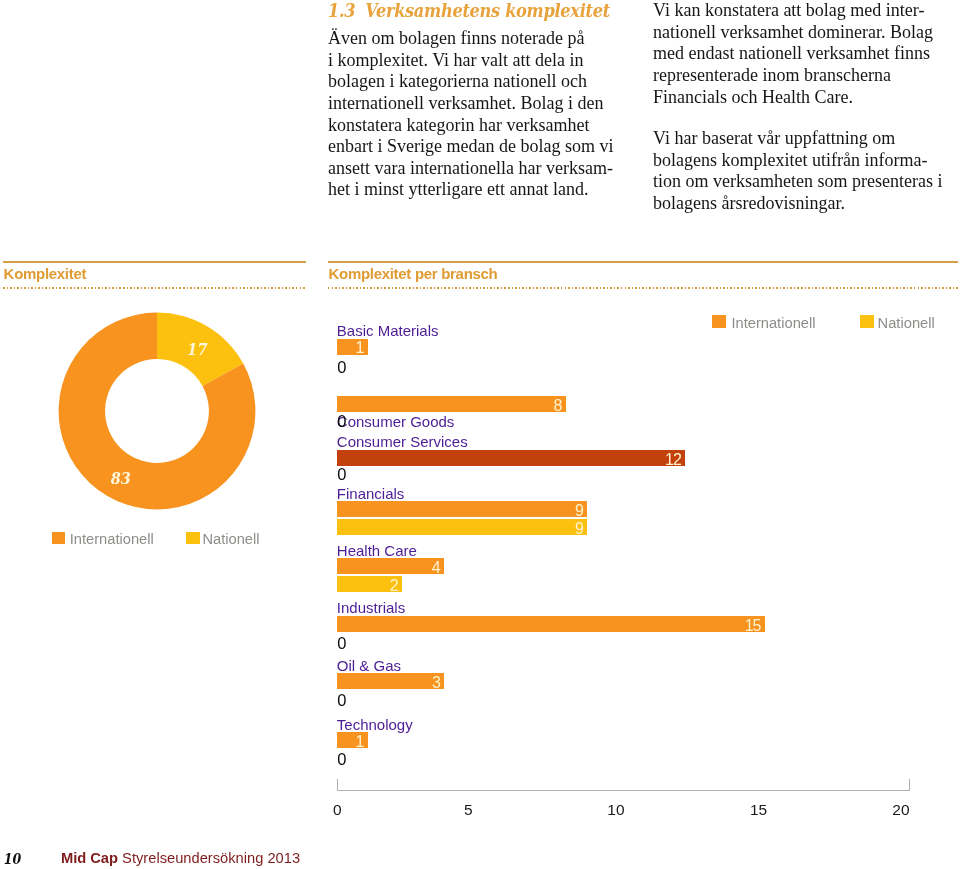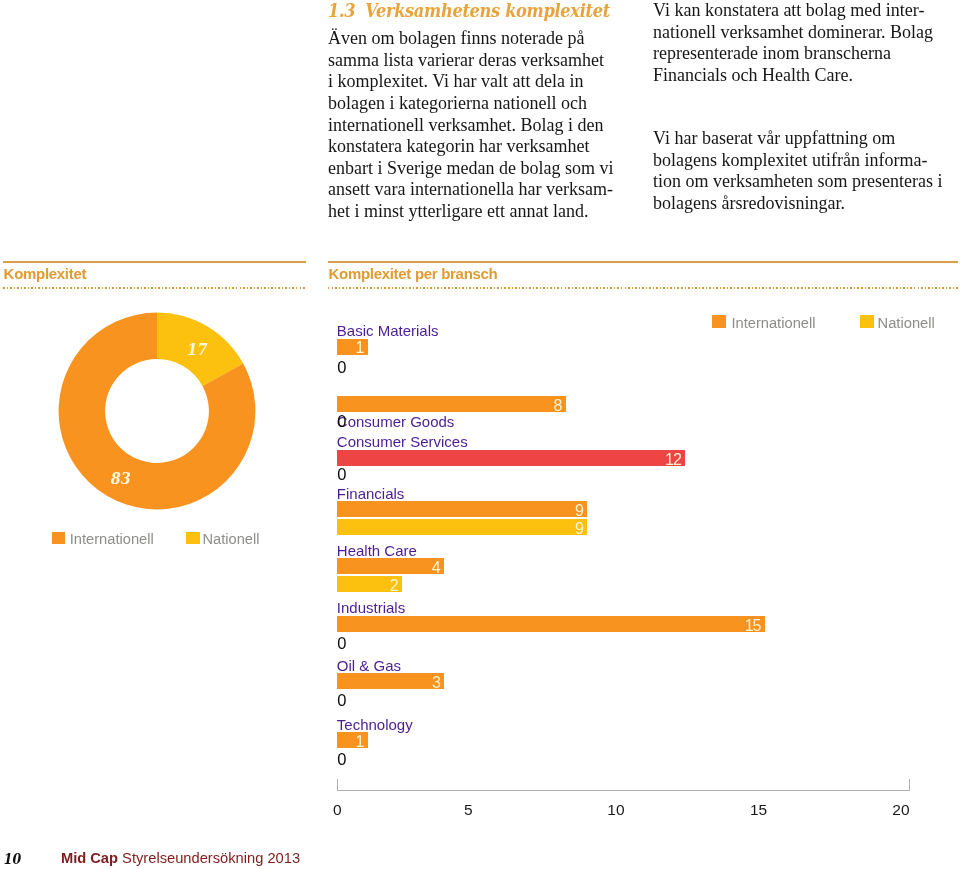--- a/index.html
+++ b/index.html
@@ -49,35 +49,35 @@
 <body>
 
 <div class="page">
 
   <div class="col-left">
     <h2 class="sec-title">
       <span class="sec-num">1.3</span><span>Verksamhetens komplexitet</span>
     </h2>
     <p class="body" id="para-left">
         <span class="ln">Även om bolagen finns noterade på</span>
-        <span class="ln">samma lista varierar deras verksamhet</span>
         <span class="ln">i komplexitet. Vi har valt att dela in</span>
         <span class="ln">bolagen i kategorierna nationell och</span>
         <span class="ln">internationell verksamhet. Bolag i den</span>
         <span class="ln">konstatera kategorin har verksamhet</span>
         <span class="ln">enbart i Sverige medan de bolag som vi</span>
         <span class="ln">ansett vara internationella har verksam-</span>
         <span class="ln">het i minst ytterligare ett annat land.</span>
       </p>
   </div>
 
   <div class="col-right">
     <p class="body" id="para-r1">
         <span class="ln">Vi kan konstatera att bolag med inter-</span>
         <span class="ln">nationell verksamhet dominerar. Bolag</span>
+        <span class="ln">med endast nationell verksamhet finns</span>
         <span class="ln">representerade inom branscherna</span>
         <span class="ln">Financials och Health Care.</span>
       </p>
     <p class="body sp" id="para-r2">
         <span class="ln">Vi har baserat vår uppfattning om</span>
         <span class="ln">bolagens komplexitet utifrån informa-</span>
         <span class="ln">tion om verksamheten som presenteras i</span>
         <span class="ln">bolagens årsredovisningar.</span>
       </p>
   </div>
@@ -112,21 +112,21 @@
       <div class="bar" style="background: rgb(247, 147, 30); left: 0px; top: 0px; width: 31px; height: 16px;">
         <span class="val">1</span>
       </div>
       <div class="zero" style="left: 0.5px; top: 19.8px;">0</div>
       <div class="cat-label" style="left: 0px; top: 41px; margin-top: 33px;">Consumer Goods</div>
       <div class="bar" style="background: rgb(247, 147, 30); left: 0px; top: 57.6px; width: 229.2px; height: 16px;">
         <span class="val">8</span>
       </div>
       <div class="zero" style="left: 0.5px; top: 74.1px;">0</div>
       <div class="cat-label" style="left: 0px; top: 94.5px;">Consumer Services</div>
-      <div class="bar" style="background: #ef4444; left: 0px; top: 111.1px; width: 348.5px; height: 16px;">
+      <div class="bar" style="background: #c2410c; left: 0px; top: 111.1px; width: 348.5px; height: 16px;">
         <span class="val">12</span>
       </div>
       <div class="zero" style="left: 0.5px; top: 126.7px;">0</div>
       <div class="cat-label" style="left: 0px; top: 145.8px;">Financials</div>
       <div class="bar" style="background: rgb(247, 147, 30); left: 0px; top: 162.4px; width: 250.6px; height: 16px;">
         <span class="val">9</span>
       </div>
       <div class="bar" style="background: rgb(252, 192, 14); left: 0px; top: 180.5px; width: 250.6px; height: 16px;">
         <span class="val">9</span>
       </div>

